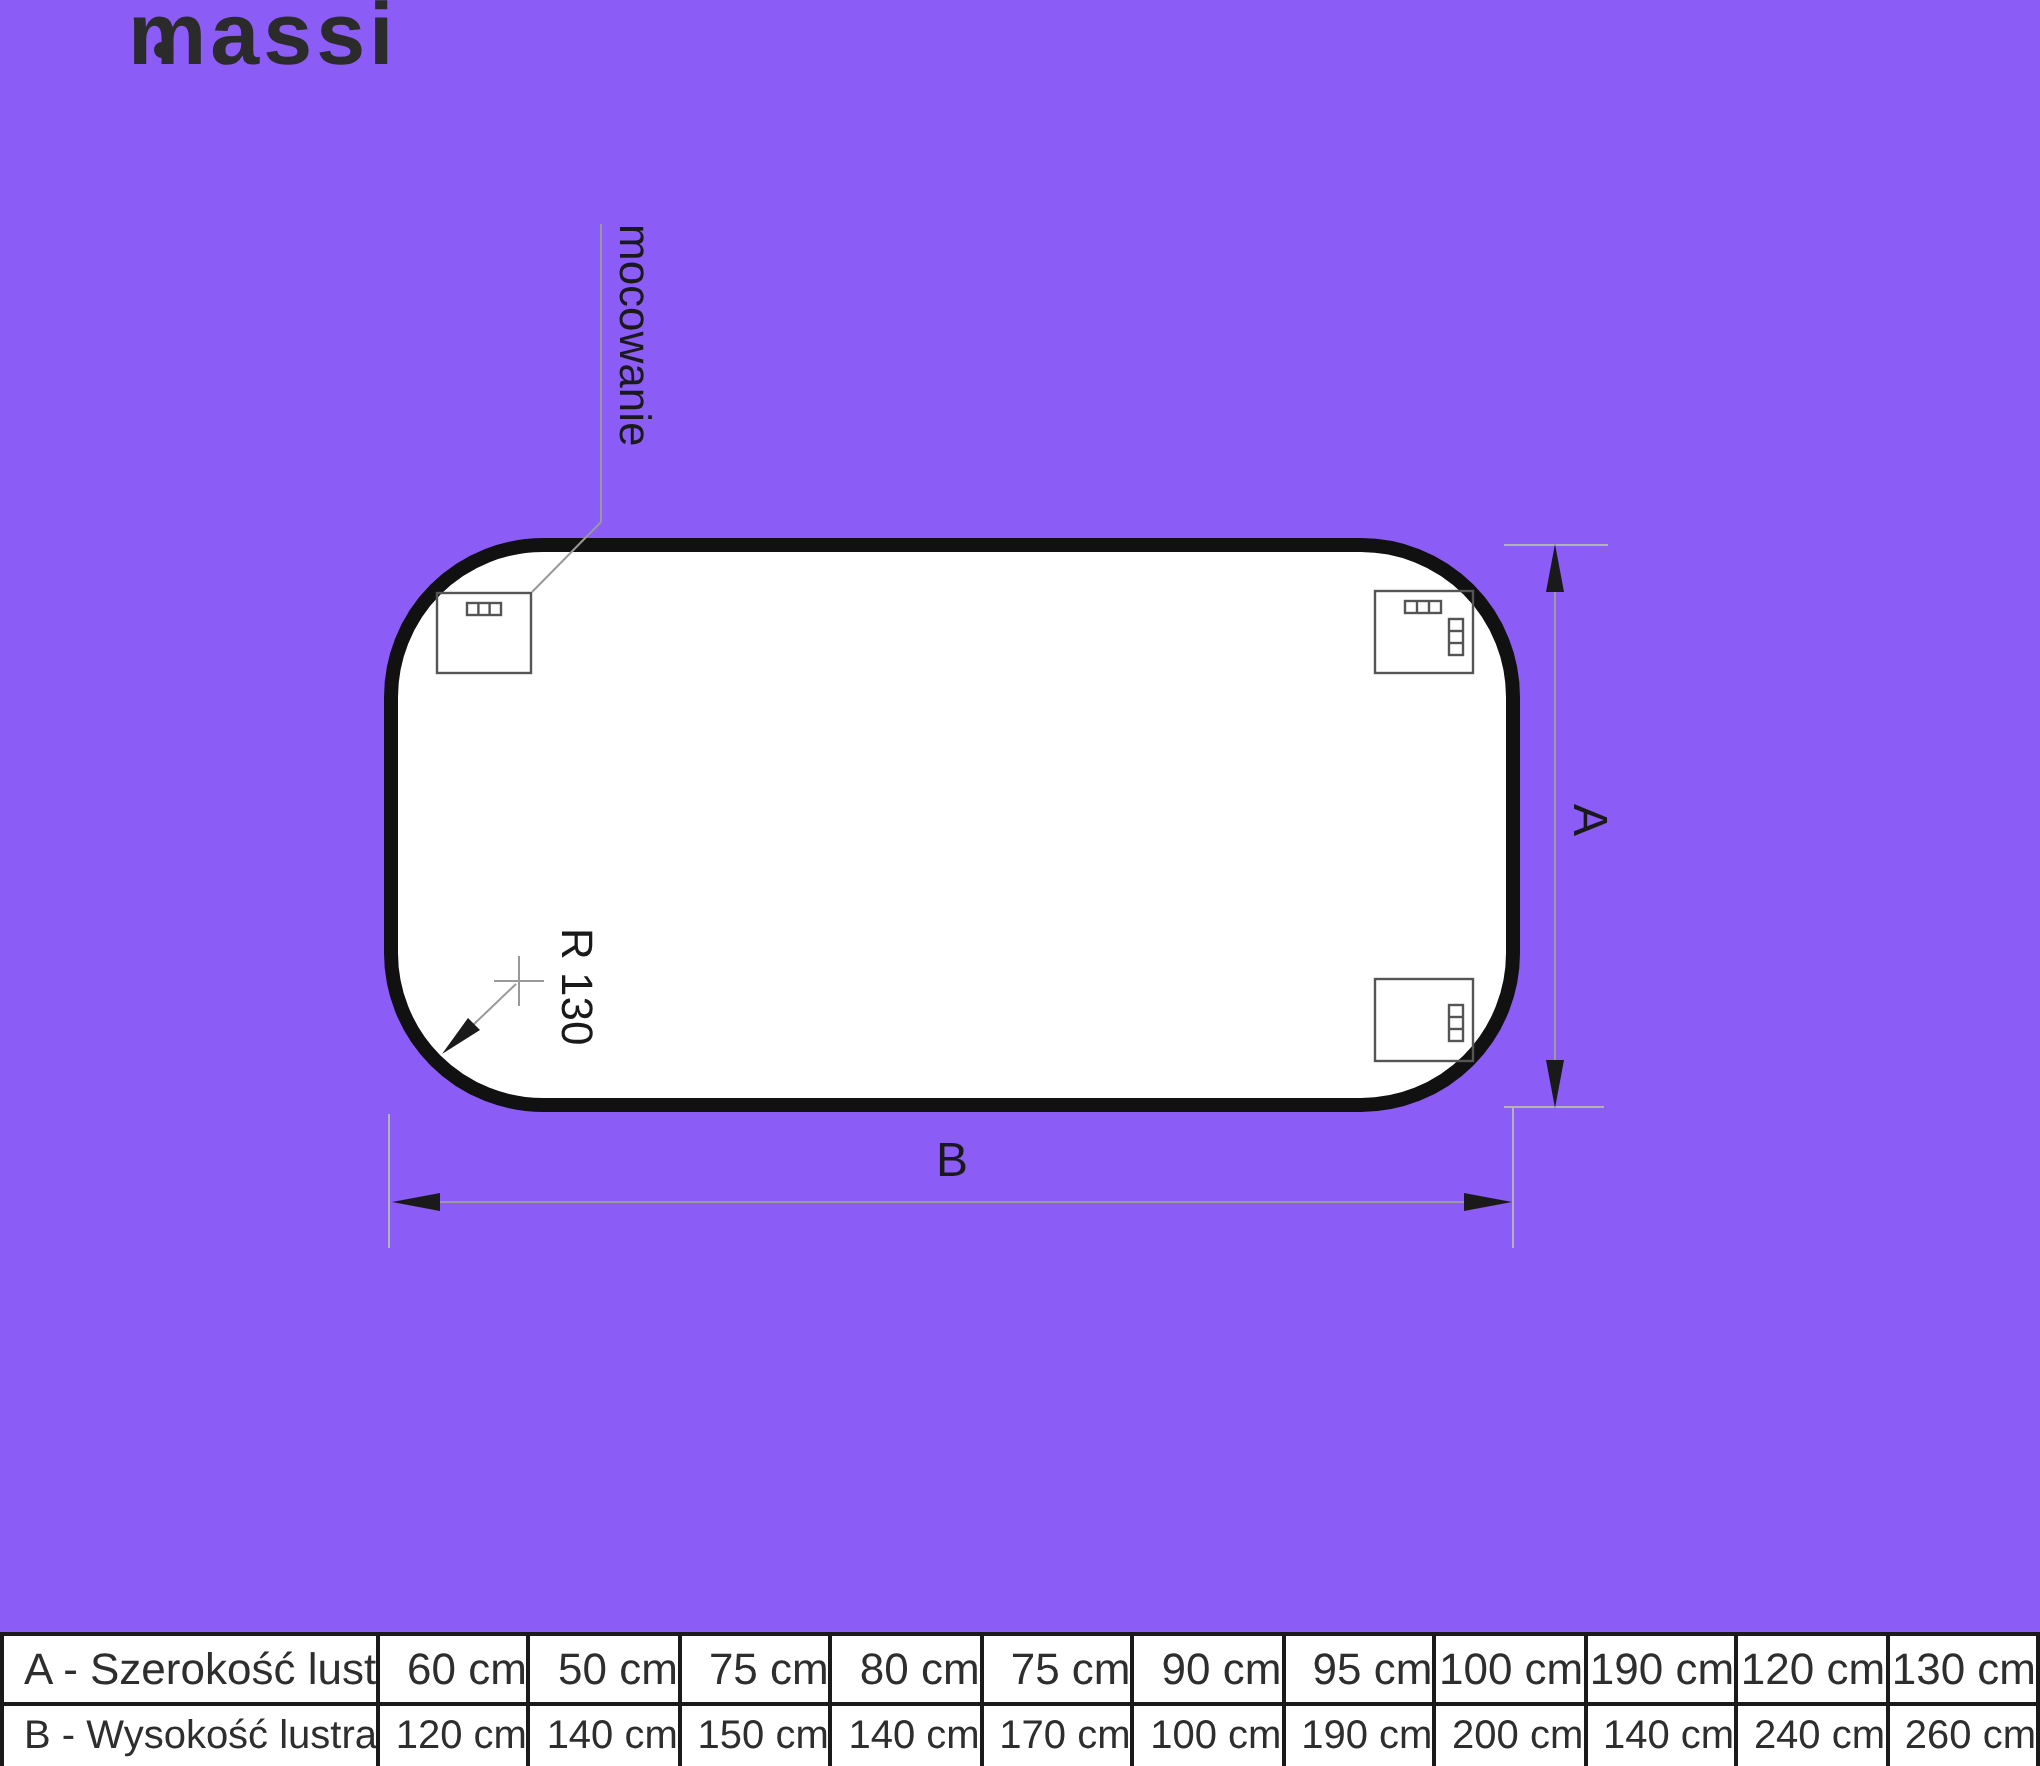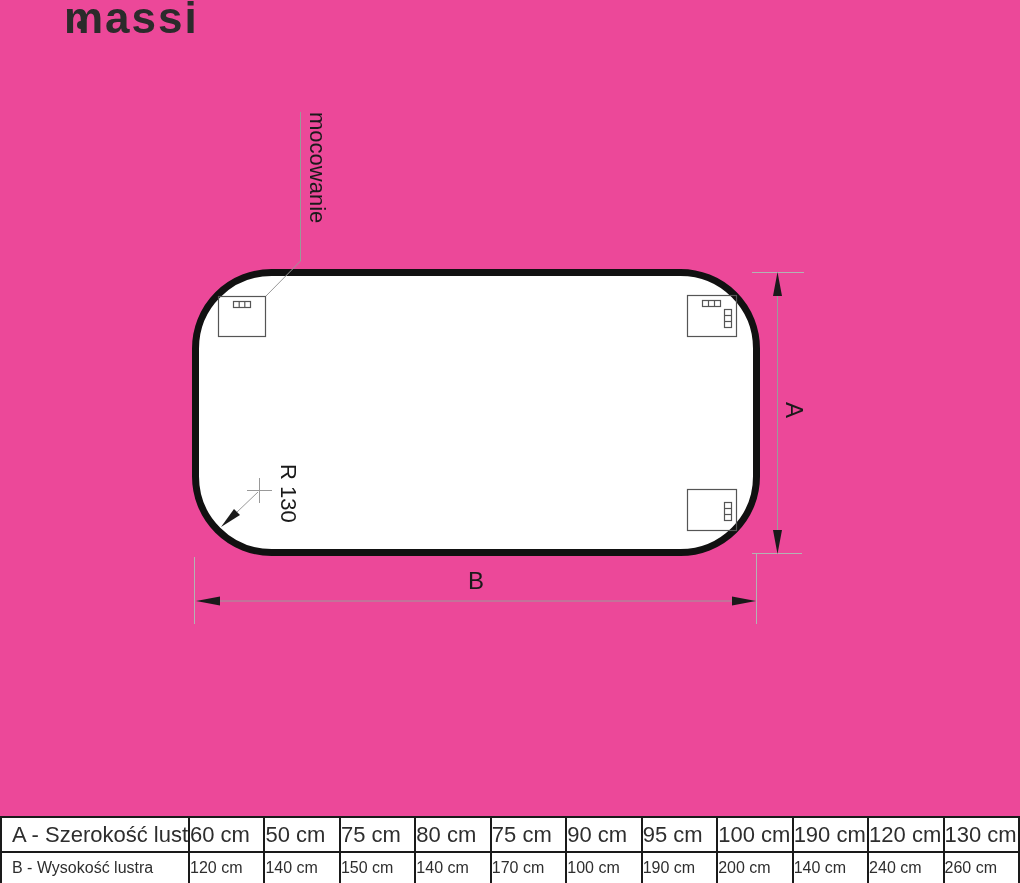--- a/index.html
+++ b/index.html
@@ -1,19 +1,19 @@
 <!DOCTYPE html>
 <html><head>
 <meta charset="utf-8">
 <style>
   html,body{margin:0;padding:0;background:#ffffff;}
   #canvas{
     position:relative;
     width:1020px;height:883px;
-    background:#ec4899;
+    background:#8b5cf6;
     font-family:"Liberation Sans", sans-serif;
     color:#1a1a1a;
     overflow:hidden;
   }
   
   .logo{
     position:absolute;left:64px;top:-6px;
     font-size:44px;font-weight:bold;letter-spacing:2px;
     color:#2b2b2b;line-height:48px;
   }
@@ -41,34 +41,34 @@
   
   .size-table{
     position:absolute;left:0;top:816px;
     width:1020px;height:67px;
     border-collapse:collapse;
     table-layout:fixed;
     background:#ffffff;
   }
   .size-table td{
     border:2px solid #1a1a1a;
-    text-align:left;
+    text-align:right;
     vertical-align:middle;
     color:#2e2e2e;
     padding:0;
     overflow:hidden;
     white-space:nowrap;
   }
   .size-table td.rowlabel{
     text-align:left;
     padding-left:10px;
     font-size:21px;
   }
   .size-table tr.row-a td{font-size:22px;height:33px;}
-  .size-table tr.row-b td{font-size:16px;height:30px;}
+  .size-table tr.row-b td{font-size:20px;height:30px;}
 </style>
 </head>
 <body>
 
 <div id="canvas">
 
   <div class="logo">
     <span>massi</span>
     <span class="logo-dot"></span>
   </div>

